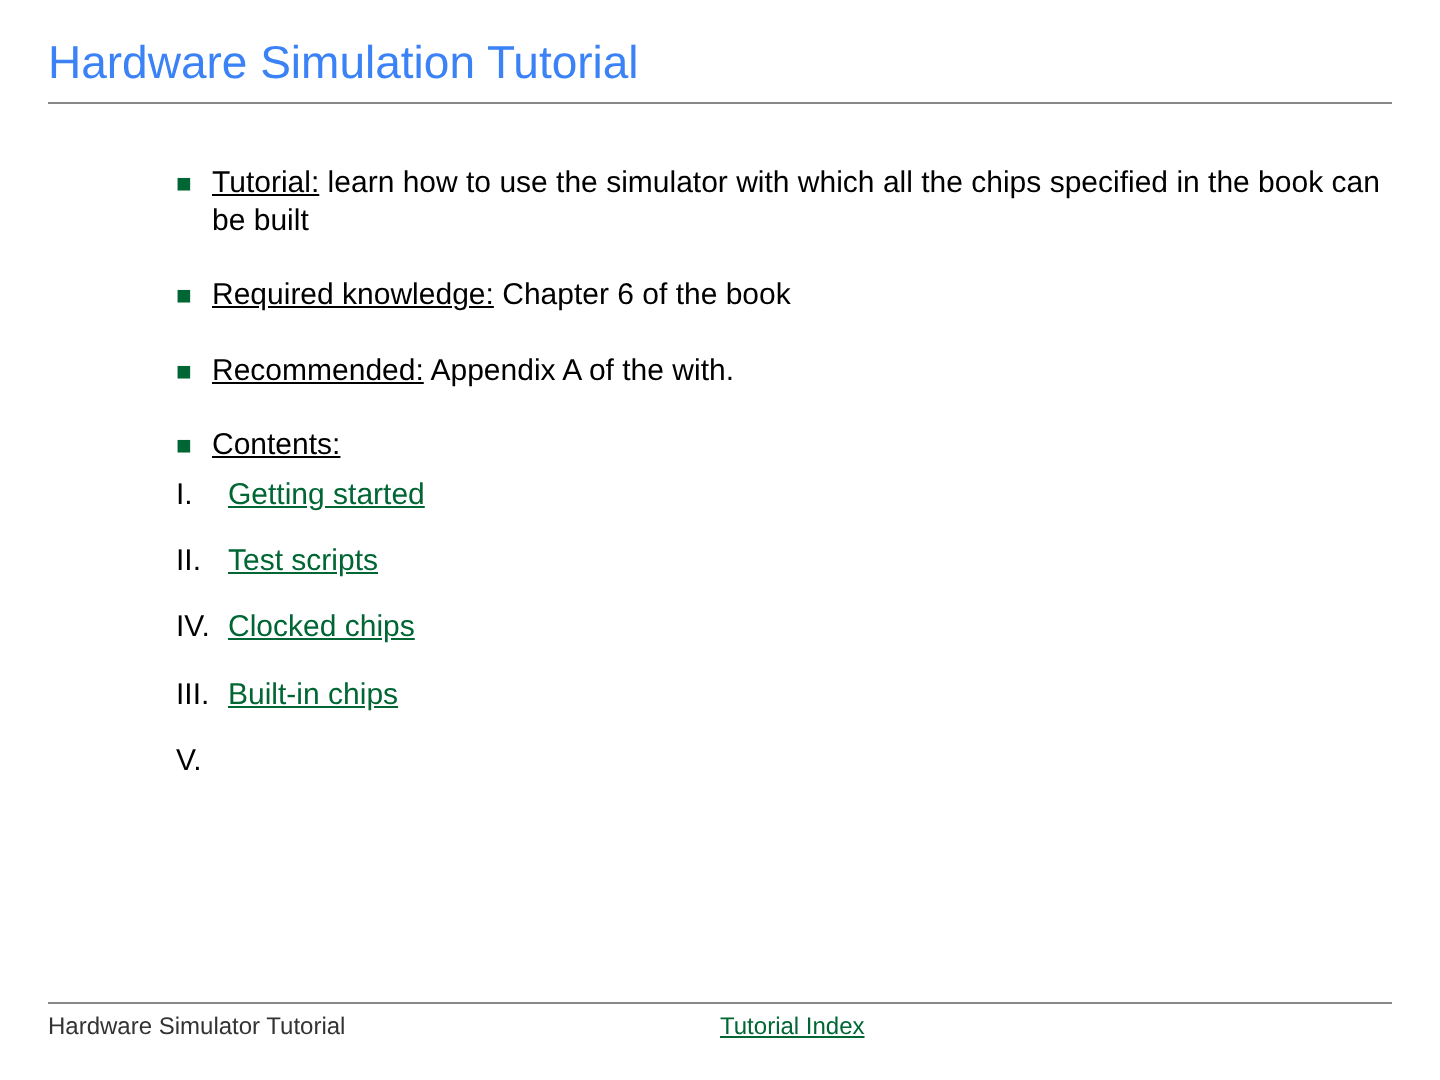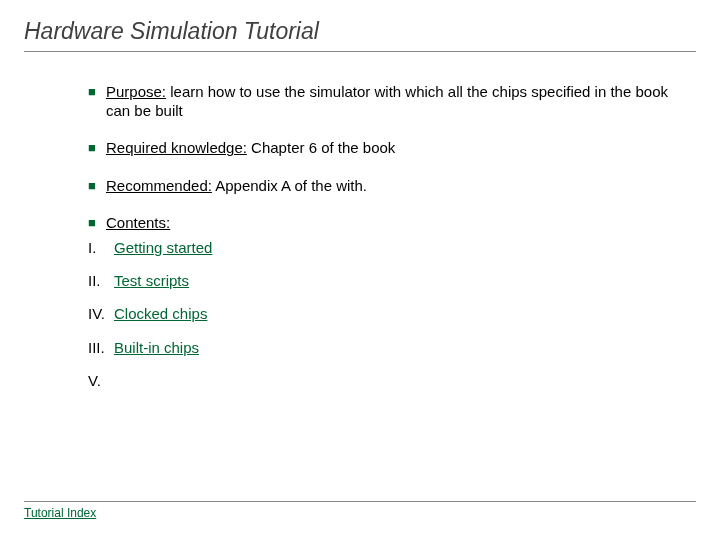--- a/index.html
+++ b/index.html
@@ -17,22 +17,21 @@
     width: 720px;
     height: 540px;
     box-sizing: border-box;
   }
   .title-area {
     padding: 18px 24px 4px 24px;
   }
   .title-text {
     font-size: 23px;
     font-weight: normal;
-    color: #404040;
-    font-style: italic;
+    color: #3b82f6;
   }
   .title-rule {
     margin: 2px 24px 0 24px;
     border: none;
     border-top: 1px solid #888;
     height: 0;
   }
   .body {
     padding: 30px 30px 0 88px;
     font-size: 15px;
@@ -114,21 +113,21 @@
   <div class="title-area">
     <div class="title-text">Hardware Simulation Tutorial</div>
   </div>
   <hr class="title-rule">
 
   <div class="body">
 
     <div class="bul">
       <div class="bul-mark">■</div>
       <div class="bul-body">
-        <span class="lead">Purpose:</span><span class="plain"> learn how to use the simulator with which all the chips specified in the book can be built</span>
+        <span class="lead">Tutorial:</span><span class="plain"> learn how to use the simulator with which all the chips specified in the book can be built</span>
       </div>
     </div>
 
     <div class="bul">
       <div class="bul-mark">■</div>
       <div class="bul-body">
         <span class="lead">Required knowledge:</span><span class="plain"> Chapter 6 of the book</span>
       </div>
     </div>
 
@@ -166,19 +165,20 @@
       <div class="num-item">
         <div class="num-mark">V.</div>
       </div>
     </div>
 
   </div>
 
   <div class="footer">
     <hr class="footer-rule">
     <div class="footer-row">
+      <div class="footer-left">Hardware Simulator Tutorial</div>
       <div class="footer-center">
         <a class="footer-link">Tutorial Index</a>
       </div>
     </div>
   </div>
 
 </div>
 
 </body></html>

